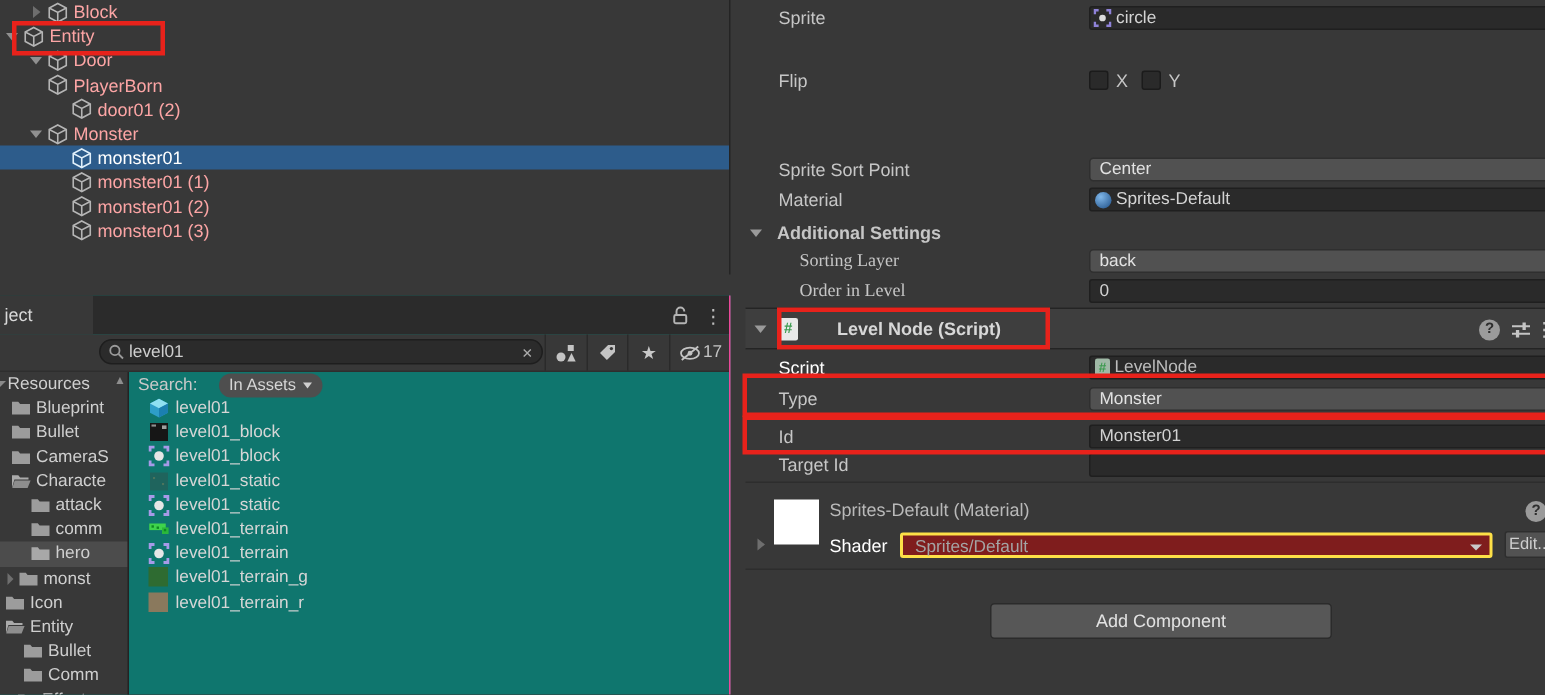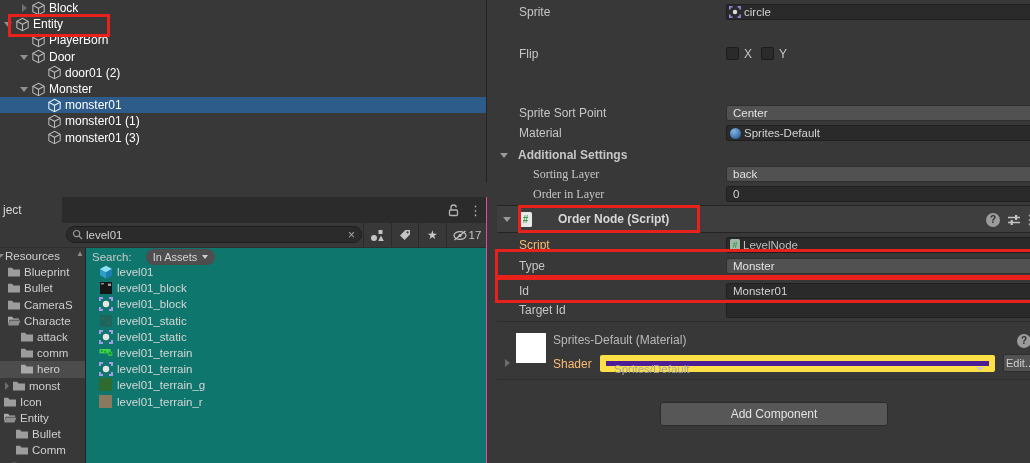--- a/index.html
+++ b/index.html
@@ -10,21 +10,21 @@
   .fold{width:14px;height:16px;flex:0 0 14px;position:relative;}
   .fold.open::before{content:"";position:absolute;left:3px;top:6px;
      border-left:4px solid transparent;border-right:4px solid transparent;border-top:5px solid #909090;}
   .fold.closed::before{content:"";position:absolute;left:5px;top:4px;
      border-top:4px solid transparent;border-bottom:4px solid transparent;border-left:5px solid #6E6E6E;}
   .caret{position:absolute;right:5px;top:6px;width:0;height:0;
      border-left:4px solid transparent;border-right:4px solid transparent;border-top:4px solid #C9C9C9;}
   svg{display:block;}
   
   #hier{left:0;top:0;width:486px;height:183px;background:#383838;border-right:1px solid #242424;}
-  .h-row{height:16.2px;display:flex;align-items:center;font-size:12px;color:#ffffff;white-space:nowrap;}
+  .h-row{height:16.2px;display:flex;align-items:center;font-size:12px;color:#fca5a5;white-space:nowrap;}
   .h-row.sel{background:#2D5C8B;color:#FFFFFF;}
   .h-ic{width:15px;height:15px;flex:0 0 15px;margin-right:3px;}
   .h-lbl{line-height:16px;}
   .pad0{padding-left:1px;} .pad1{padding-left:17px;} .pad2{padding-left:33px;}
   .anno{border:3px solid #E8221B;box-sizing:border-box;pointer-events:none;z-index:5;}
   
   #proj{left:0;top:197px;width:486px;height:280px;background:#0f766e;border-right:1px solid #ec4899;}
   #tabbar{position:absolute;left:0;top:0;right:0;height:26px;background:#2B2B2B;}
   #tab{position:absolute;left:0;top:0;width:62px;height:26px;background:#383838;
        color:#D8D8D8;font-size:12px;line-height:26px;padding-left:3px;box-sizing:border-box;}
@@ -54,21 +54,21 @@
   #scope-pill .pc{width:0;height:0;margin-left:5px;border-left:3.5px solid transparent;border-right:3.5px solid transparent;border-top:4px solid #CFCFCF;}
   #res-list{position:absolute;left:0;top:16px;right:0;}
   .r-row{height:16.2px;display:flex;align-items:center;padding-left:13px;font-size:11.5px;color:#D6D6D6;white-space:nowrap;}
   .r-ic{width:14px;height:14px;flex:0 0 14px;margin-right:4px;position:relative;}
   .thumb{width:13px;height:13px;}
   
   #insp{left:497px;top:0;width:543px;height:336px;background:#383838;}
   .irow{position:absolute;left:0;right:0;height:20px;}
   .lbl{position:absolute;left:22px;top:50%;transform:translateY(-50%);font-size:12px;color:#C6C6C6;white-space:nowrap;}
   .lbl.ind{left:36px;font-family:Liberation Serif, serif;}
-  .lbl.dim{color:#fdba74;}
+  .lbl.dim{color:#ffffff;}
   .val{position:absolute;left:229px;right:4px;top:50%;transform:translateY(-50%);height:16px;box-sizing:border-box;}
   .dd{background:#515151;border:1px solid #2F2F2F;border-radius:3px;height:16px;position:relative;box-sizing:border-box;}
   .dd .dtext{position:absolute;left:6px;top:1px;font-size:11.5px;color:#E2E2E2;line-height:13px;}
   .objf{background:#2A2A2A;border:1px solid #1F1F1F;border-radius:2px;height:16px;position:relative;box-sizing:border-box;
         display:flex;align-items:center;}
   .objf .otext{font-size:11.5px;color:#D4D4D4;margin-left:3px;}
   .txtf{background:#2A2A2A;border:1px solid #1F1F1F;border-radius:2px;height:16px;box-sizing:border-box;position:relative;}
   .txtf input{position:absolute;left:6px;top:0;right:4px;height:14px;background:transparent;border:none;outline:none;
       color:#D2D2D2;font-family:"Liberation Sans",sans-serif;font-size:11.5px;padding:0;}
   .chk{width:13px;height:13px;background:#2A2A2A;border:1px solid #1B1B1B;border-radius:2px;box-sizing:border-box;}
@@ -80,22 +80,22 @@
       border-top:1px solid #242424;border-bottom:1px solid #242424;box-sizing:border-box;}
   #comp-title{position:absolute;left:61px;top:6px;font-size:12px;font-weight:bold;color:#D8D8D8;}
   .script-ic{width:13px;height:15px;background:#E9E9E9;border-radius:1.5px;color:#3C9B4F;
       font-size:10px;font-weight:bold;text-align:center;line-height:15px;}
   .help-ic{width:14px;height:14px;border-radius:50%;background:#9B9B9B;color:#2E2E2E;font-size:10px;
       font-weight:bold;text-align:center;line-height:14px;}
   #mat-divider1{position:absolute;left:0;right:0;top:321px;height:1px;background:#2D2D2D;}
   #mat-divider2{position:absolute;left:0;right:0;top:379px;height:1px;background:#2D2D2D;}
   #mat-thumb{position:absolute;left:19px;top:333px;width:30px;height:30px;background:#FFFFFF;}
   #mat-title{position:absolute;left:56px;top:333px;font-size:12px;color:#B9B9B9;}
-  #shader-dd{position:absolute;left:103px;top:355px;width:395px;height:17px;background:#4c1d95;
-      border:6px solid #fde047;border-radius:2px;box-sizing:border-box;}
+  #shader-dd{position:absolute;left:103px;top:355px;width:395px;height:17px;background:#7f1d1d;
+      border:2px solid #fde047;border-radius:2px;box-sizing:border-box;}
   #shader-dd .dtext{position:absolute;left:8px;top:2px;font-size:11.5px;color:#A4A4A4;}
   #edit-btn{position:absolute;right:3px;top:354px;width:34px;height:18px;background:#525252;border:1px solid #2E2E2E;
       border-radius:2px;color:#CFCFCF;font-size:11px;text-align:center;line-height:16px;box-sizing:border-box;}
   #add-comp{position:absolute;left:163px;top:402px;width:228px;height:24px;background:#575757;
       border:1px solid #2B2B2B;border-radius:3px;color:#E2E2E2;font-size:12px;text-align:center;line-height:22px;box-sizing:border-box;}
   #swatch{position:absolute;left:229px;right:16px;top:2px;height:15px;background:#FF0000;
       border:2px solid #C21D15;box-sizing:border-box;}
   #swatch .alpha{position:absolute;left:0;right:0;bottom:0;height:3px;background:#FFFFFF;}
 </style>
 </head>
@@ -116,78 +116,88 @@
     <span class="fold open"></span>
     <span class="h-ic">
         <svg viewBox="0 0 14 14">
           <path d="M7 1.2 12.3 4v6L7 12.8 1.7 10V4Z" fill="none" stroke="#B5B5B5"></path>
           <path d="M1.7 4 7 6.8 12.3 4M7 6.8v6" fill="none" stroke="#B5B5B5"></path>
         </svg>
       </span>
     <span class="h-lbl">Entity</span>
   </div>
   <div class="h-row pad1">
+    <span class="fold open"></span>
+    <span class="h-ic">
+        <svg viewBox="0 0 14 14">
+          <path d="M7 1.2 12.3 4v6L7 12.8 1.7 10V4Z" fill="none" stroke="#B5B5B5"></path>
+          <path d="M1.7 4 7 6.8 12.3 4M7 6.8v6" fill="none" stroke="#B5B5B5"></path>
+        </svg>
+      </span>
+    <span class="h-lbl">Door</span>
+  </div>
+  <div class="h-row pad1">
     <span class="fold"></span>
     <span class="h-ic">
         <svg viewBox="0 0 14 14">
           <path d="M7 1.2 12.3 4v6L7 12.8 1.7 10V4Z" fill="none" stroke="#B5B5B5"></path>
           <path d="M1.7 4 7 6.8 12.3 4M7 6.8v6" fill="none" stroke="#B5B5B5"></path>
         </svg>
       </span>
     <span class="h-lbl">PlayerBorn</span>
+  </div>
+  <div class="h-row pad2">
+    <span class="fold"></span>
+    <span class="h-ic">
+        <svg viewBox="0 0 14 14">
+          <path d="M7 1.2 12.3 4v6L7 12.8 1.7 10V4Z" fill="none" stroke="#B5B5B5"></path>
+          <path d="M1.7 4 7 6.8 12.3 4M7 6.8v6" fill="none" stroke="#B5B5B5"></path>
+        </svg>
+      </span>
+    <span class="h-lbl">door01 (2)</span>
   </div>
   <div class="h-row pad1">
     <span class="fold open"></span>
     <span class="h-ic">
         <svg viewBox="0 0 14 14">
           <path d="M7 1.2 12.3 4v6L7 12.8 1.7 10V4Z" fill="none" stroke="#B5B5B5"></path>
           <path d="M1.7 4 7 6.8 12.3 4M7 6.8v6" fill="none" stroke="#B5B5B5"></path>
         </svg>
       </span>
-    <span class="h-lbl">Door</span>
+    <span class="h-lbl">Monster</span>
+  </div>
+  <div class="h-row pad2 sel">
+    <span class="fold"></span>
+    <span class="h-ic">
+        <svg viewBox="0 0 14 14">
+          <path d="M7 1.2 12.3 4v6L7 12.8 1.7 10V4Z" fill="none" stroke="#DFEFFA"></path>
+          <path d="M1.7 4 7 6.8 12.3 4M7 6.8v6" fill="none" stroke="#DFEFFA"></path>
+        </svg>
+      </span>
+    <span class="h-lbl">monster01</span>
   </div>
   <div class="h-row pad2">
     <span class="fold"></span>
     <span class="h-ic">
         <svg viewBox="0 0 14 14">
           <path d="M7 1.2 12.3 4v6L7 12.8 1.7 10V4Z" fill="none" stroke="#B5B5B5"></path>
           <path d="M1.7 4 7 6.8 12.3 4M7 6.8v6" fill="none" stroke="#B5B5B5"></path>
         </svg>
       </span>
-    <span class="h-lbl">door01 (2)</span>
-  </div>
-  <div class="h-row pad1">
-    <span class="fold open"></span>
-    <span class="h-ic">
-        <svg viewBox="0 0 14 14">
-          <path d="M7 1.2 12.3 4v6L7 12.8 1.7 10V4Z" fill="none" stroke="#B5B5B5"></path>
-          <path d="M1.7 4 7 6.8 12.3 4M7 6.8v6" fill="none" stroke="#B5B5B5"></path>
-        </svg>
-      </span>
-    <span class="h-lbl">Monster</span>
-  </div>
-  <div class="h-row pad2 sel">
-    <span class="fold"></span>
-    <span class="h-ic">
-        <svg viewBox="0 0 14 14">
-          <path d="M7 1.2 12.3 4v6L7 12.8 1.7 10V4Z" fill="none" stroke="#DFEFFA"></path>
-          <path d="M1.7 4 7 6.8 12.3 4M7 6.8v6" fill="none" stroke="#DFEFFA"></path>
-        </svg>
-      </span>
-    <span class="h-lbl">monster01</span>
+    <span class="h-lbl">monster01 (1)</span>
   </div>
   <div class="h-row pad2">
     <span class="fold"></span>
     <span class="h-ic">
         <svg viewBox="0 0 14 14">
           <path d="M7 1.2 12.3 4v6L7 12.8 1.7 10V4Z" fill="none" stroke="#B5B5B5"></path>
           <path d="M1.7 4 7 6.8 12.3 4M7 6.8v6" fill="none" stroke="#B5B5B5"></path>
         </svg>
       </span>
-    <span class="h-lbl">monster01 (1)</span>
+    <span class="h-lbl">monster01 (2)</span>
   </div>
   <div class="h-row pad2">
     <span class="fold"></span>
     <span class="h-ic">
         <svg viewBox="0 0 14 14">
           <path d="M7 1.2 12.3 4v6L7 12.8 1.7 10V4Z" fill="none" stroke="#B5B5B5"></path>
           <path d="M1.7 4 7 6.8 12.3 4M7 6.8v6" fill="none" stroke="#B5B5B5"></path>
         </svg>
       </span>
     <span class="h-lbl">monster01 (3)</span>
@@ -519,30 +529,30 @@
 
   <div class="irow" style="top:164px">
     <span class="lbl ind">Sorting Layer</span>
     <div class="val dd">
       <span class="dtext">back</span>
 
     </div>
   </div>
 
   <div class="irow" style="top:184px">
-    <span class="lbl ind">Order in Layer</span>
+    <span class="lbl ind">Order in Level</span>
     <div class="val txtf">
       <input value="0" style="">
     </div>
   </div>
 
   <div id="comp-head">
     <span class="ifold open" style="left:6px;top:11px"></span>
     <span class="script-ic abs" style="left:22px;top:6px">#</span>
-    <span id="comp-title">Order Node (Script)</span>
+    <span id="comp-title">Level Node (Script)</span>
     <span class="help-ic abs" style="right:40px;top:7px">?</span>
     <span class="abs" style="right:19px;top:8px">
         <svg width="14" height="12" viewBox="0 0 14 12">
           <path d="M1 3.5h12M1 8.5h12" stroke="#C4C4C4" stroke-width="1.4"></path>
           <rect x="8" y="1" width="2.2" height="5" fill="#C4C4C4"></rect>
           <rect x="3.6" y="6" width="2.2" height="5" fill="#C4C4C4"></rect>
         </svg>
       </span>
     <span class="kebab abs" style="right:4px;top:7px">⋮</span>
   </div>

